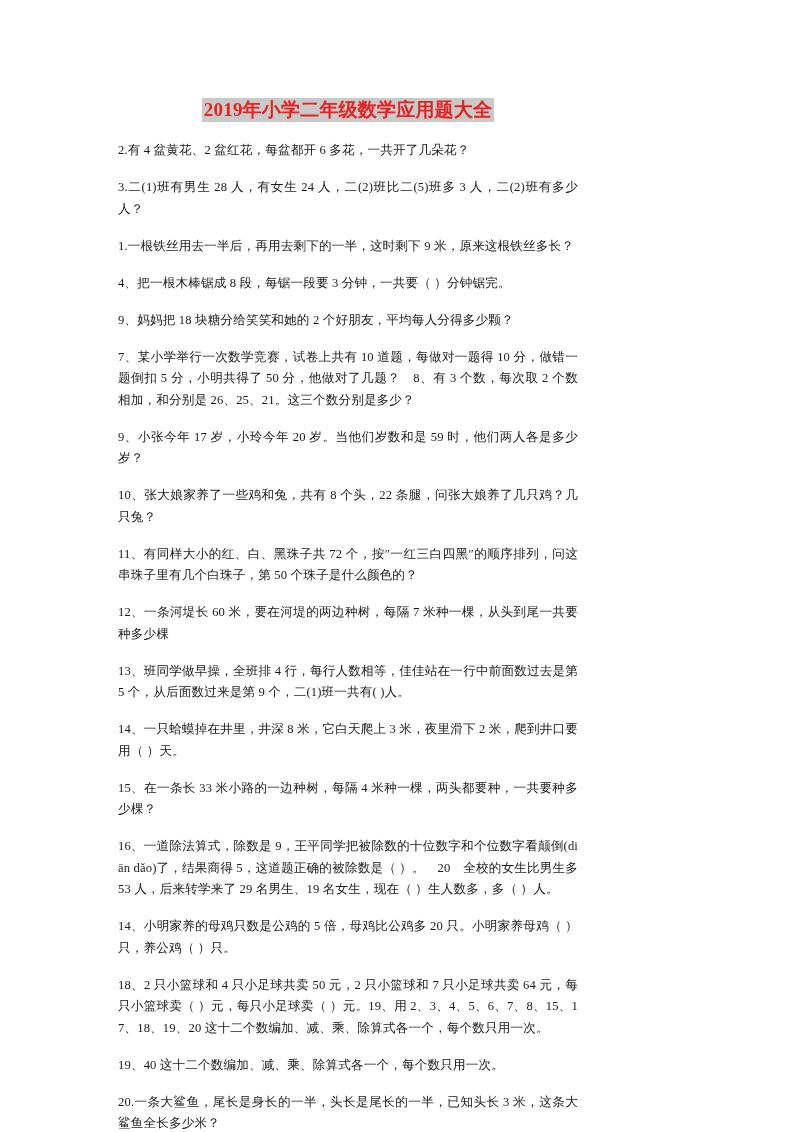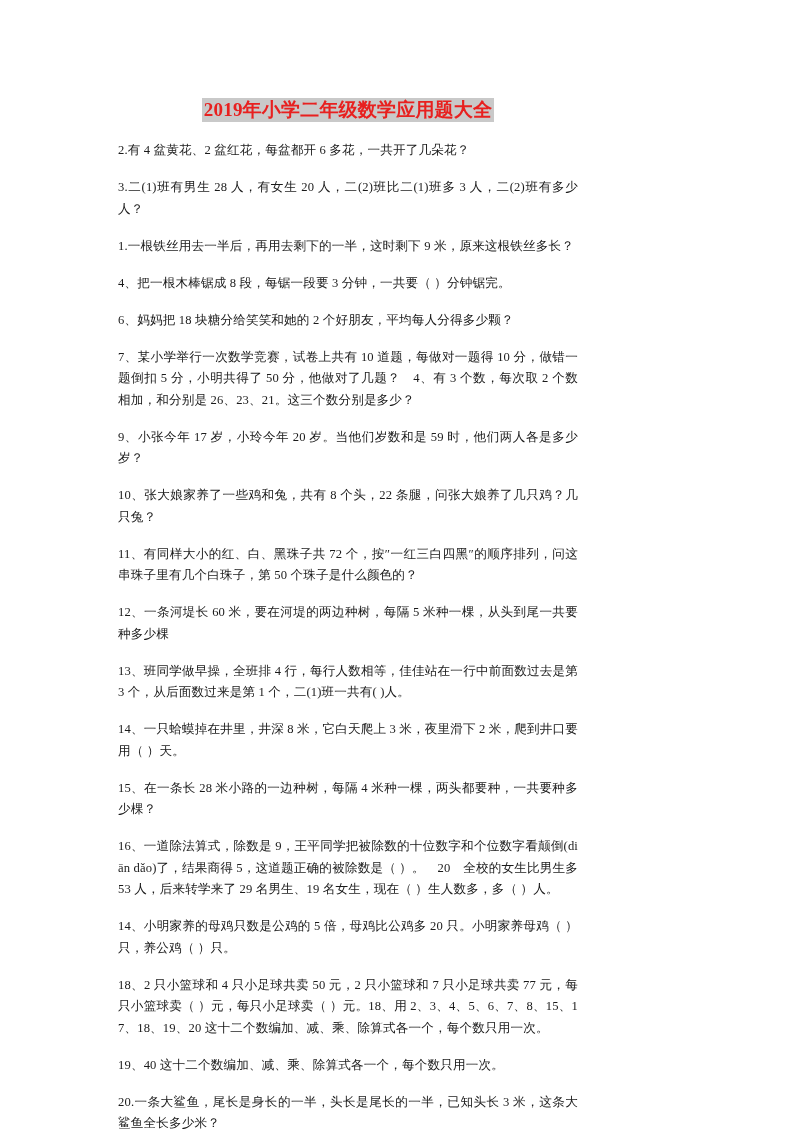--- a/index.html
+++ b/index.html
@@ -58,32 +58,32 @@
 </style>
 </head>
 <body>
 
 <div class="page">
 
   <h1 class="doc-title"><span class="hl">2019年小学二年级数学应用题大全</span></h1>
 
   <div class="problems">
     <p class="problem">2.有 4 盆黄花、2 盆红花，每盆都开 6 多花，一共开了几朵花？</p>
-    <p class="problem">3.二(1)班有男生 28 人，有女生 20 人，二(2)班比二(1)班多 3 人，二(2)班有多少人？</p>
+    <p class="problem">3.二(1)班有男生 28 人，有女生 24 人，二(2)班比二(5)班多 3 人，二(2)班有多少人？</p>
     <p class="problem">1.一根铁丝用去一半后，再用去剩下的一半，这时剩下 9 米，原来这根铁丝多长？</p>
     <p class="problem">4、把一根木棒锯成 8 段，每锯一段要 3 分钟，一共要（    ）分钟锯完。</p>
-    <p class="problem">6、妈妈把 18 块糖分给笑笑和她的 2 个好朋友，平均每人分得多少颗？</p>
-    <p class="problem">7、某小学举行一次数学竞赛，试卷上共有 10 道题，每做对一题得 10 分，做错一题倒扣 5 分，小明共得了 50 分，他做对了几题？　4、有 3 个数，每次取 2 个数相加，和分别是 26、23、21。这三个数分别是多少？</p>
+    <p class="problem">9、妈妈把 18 块糖分给笑笑和她的 2 个好朋友，平均每人分得多少颗？</p>
+    <p class="problem">7、某小学举行一次数学竞赛，试卷上共有 10 道题，每做对一题得 10 分，做错一题倒扣 5 分，小明共得了 50 分，他做对了几题？　8、有 3 个数，每次取 2 个数相加，和分别是 26、25、21。这三个数分别是多少？</p>
     <p class="problem">9、小张今年 17 岁，小玲今年 20 岁。当他们岁数和是 59 时，他们两人各是多少岁？</p>
     <p class="problem">10、张大娘家养了一些鸡和兔，共有 8 个头，22 条腿，问张大娘养了几只鸡？几只兔？</p>
     <p class="problem">11、有同样大小的红、白、黑珠子共 72 个，按″一红三白四黑″的顺序排列，问这串珠子里有几个白珠子，第 50 个珠子是什么颜色的？</p>
-    <p class="problem">12、一条河堤长 60 米，要在河堤的两边种树，每隔 5 米种一棵，从头到尾一共要种多少棵</p>
-    <p class="problem">13、班同学做早操，全班排 4 行，每行人数相等，佳佳站在一行中前面数过去是第 3 个，从后面数过来是第 1 个，二(1)班一共有( )人。</p>
+    <p class="problem">12、一条河堤长 60 米，要在河堤的两边种树，每隔 7 米种一棵，从头到尾一共要种多少棵</p>
+    <p class="problem">13、班同学做早操，全班排 4 行，每行人数相等，佳佳站在一行中前面数过去是第 5 个，从后面数过来是第 9 个，二(1)班一共有( )人。</p>
     <p class="problem">14、一只蛤蟆掉在井里，井深 8 米，它白天爬上 3 米，夜里滑下 2 米，爬到井口要用（    ）天。</p>
-    <p class="problem">15、在一条长 28 米小路的一边种树，每隔 4 米种一棵，两头都要种，一共要种多少棵？</p>
+    <p class="problem">15、在一条长 33 米小路的一边种树，每隔 4 米种一棵，两头都要种，一共要种多少棵？</p>
     <p class="problem">16、一道除法算式，除数是 9，王平同学把被除数的十位数字和个位数字看颠倒(diān dǎo)了，结果商得 5，这道题正确的被除数是（    ）。　20　全校的女生比男生多 53 人，后来转学来了 29 名男生、19 名女生，现在（    ）生人数多，多（      ）人。</p>
     <p class="problem">14、小明家养的母鸡只数是公鸡的 5 倍，母鸡比公鸡多 20 只。小明家养母鸡（      ）只，养公鸡（      ）只。</p>
-    <p class="problem">18、2 只小篮球和 4 只小足球共卖 50 元，2 只小篮球和 7 只小足球共卖 77 元，每只小篮球卖（      ）元，每只小足球卖（      ）元。18、用 2、3、4、5、6、7、8、15、17、18、19、20 这十二个数编加、减、乘、除算式各一个，每个数只用一次。</p>
+    <p class="problem">18、2 只小篮球和 4 只小足球共卖 50 元，2 只小篮球和 7 只小足球共卖 64 元，每只小篮球卖（      ）元，每只小足球卖（      ）元。19、用 2、3、4、5、6、7、8、15、17、18、19、20 这十二个数编加、减、乘、除算式各一个，每个数只用一次。</p>
     <p class="problem">19、40 这十二个数编加、减、乘、除算式各一个，每个数只用一次。</p>
     <p class="problem">20.一条大鲨鱼，尾长是身长的一半，头长是尾长的一半，已知头长 3 米，这条大鲨鱼全长多少米？</p>
   </div>
 
 </div>
 
 </body></html>

